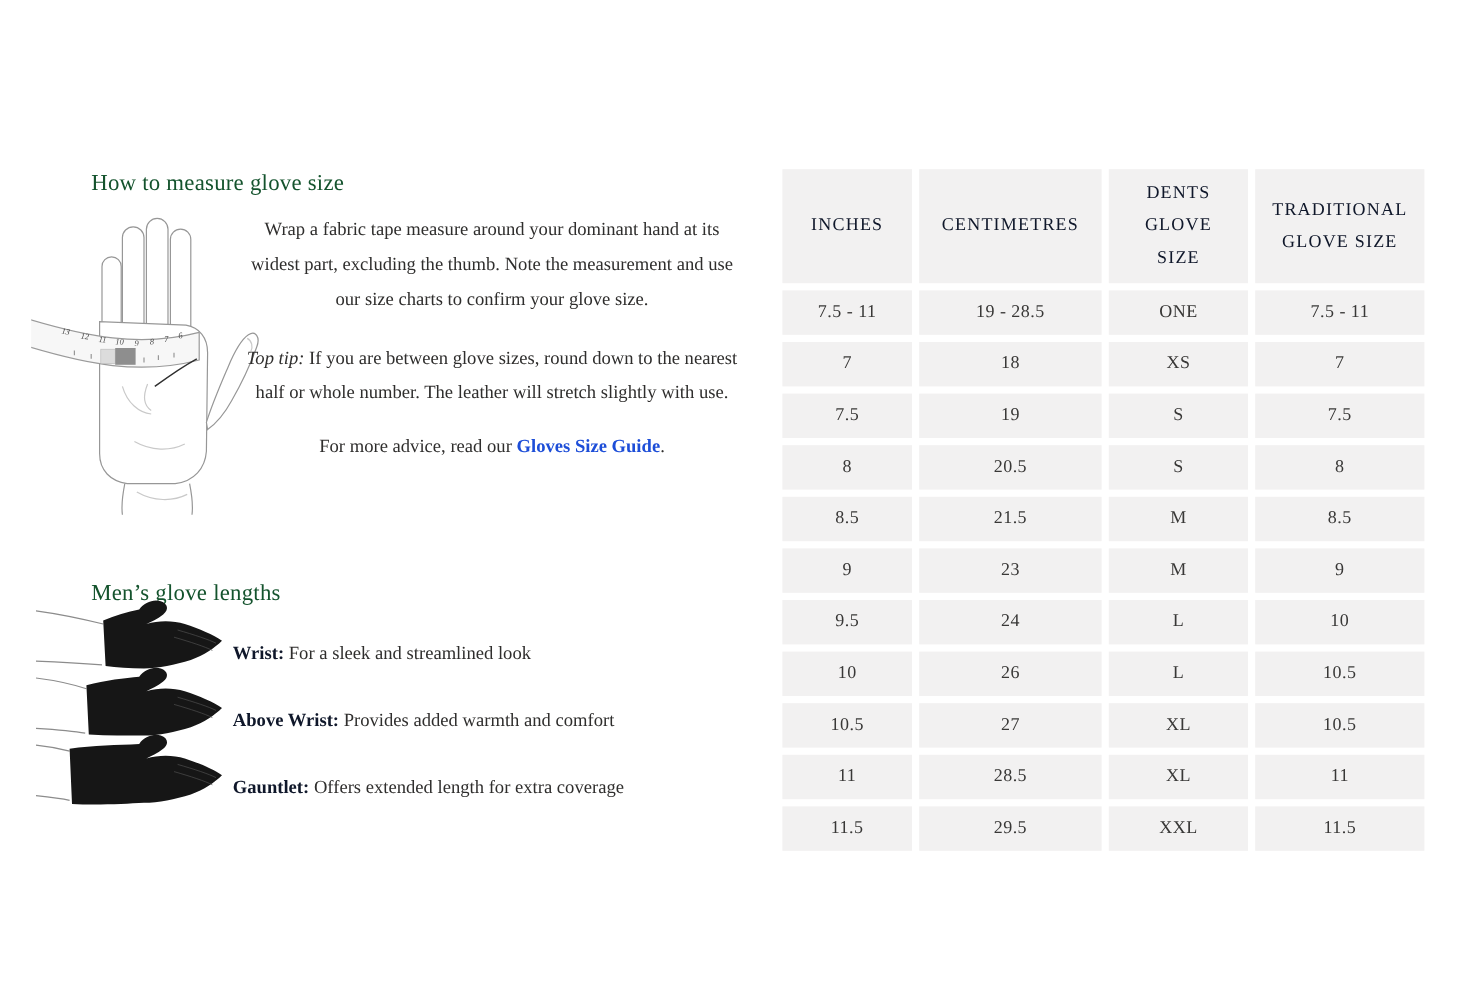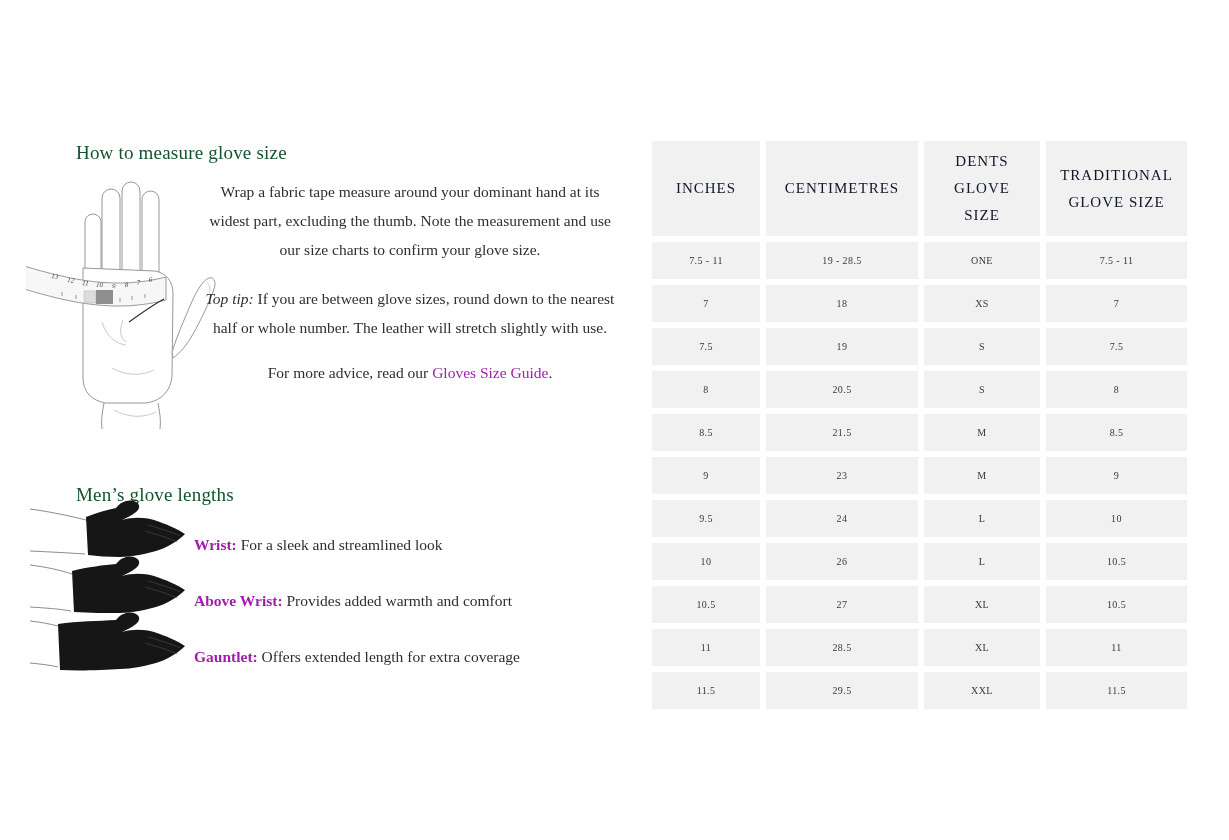--- a/index.html
+++ b/index.html
@@ -25,54 +25,54 @@
   #hand-illustration { position: absolute; left: 26px; top: 172px; }
 
   
   .measure-text {
     position: absolute; left: 201px; top: 177px; width: 418px;
     text-align: center; font-size: 15.5px; line-height: 29px; color: #2f2e2d;
   }
   .measure-text p + p { margin-top: 20px; }
   .measure-text .advice { margin-top: 16px; }
   .tip-label { font-style: italic; }
-  .guide-link { font-weight: 400; color: #a21caf; text-decoration: none; cursor: pointer; text-align: right; }
+  .guide-link { font-weight: 700; color: #1d4ed8; text-decoration: none; cursor: pointer; text-align: right; }
 
   
   .glove-row {
     position: absolute; left: 28px; width: 600px; height: 66px;
     display: flex; align-items: flex-end;
   }
   #glove-row-wrist { top: 497px; }
   #glove-row-above-wrist { top: 553px; }
   #glove-row-gauntlet { top: 609px; }
   .glove-row svg { flex: 0 0 auto; }
   .glove-caption { margin-left: 4px; margin-bottom: 9px; font-size: 15.5px; white-space: nowrap; }
-  .glove-label { font-weight: 700; color: #a21caf; }
+  .glove-label { font-weight: 700; color: #0f172a; }
   .glove-desc { color: #2f2e2d; }
 
   
   table.size-table {
     position: absolute; left: 646px; top: 135px;
     border-collapse: separate; border-spacing: 6px;
     table-layout: fixed;
   }
   .size-table col.c1 { width: 108px; }
   .size-table col.c2 { width: 152px; }
   .size-table col.c3 { width: 116px; }
   .size-table col.c4 { width: 141px; }
   .size-table th, .size-table td {
     background: #f2f1f1; text-align: center; vertical-align: middle;
     font-weight: 400;
   }
   .size-table th {
     height: 95px; font-size: 15px; letter-spacing: 1px; color: #0f172a;
     line-height: 27px; padding: 0 10px;
   }
-  .size-table td { height: 37px; font-size: 10px; color: #393837; letter-spacing: 0.4px; }
+  .size-table td { height: 37px; font-size: 15px; color: #393837; letter-spacing: 0.4px; }
 
   .illus-stroke { stroke: #979797; stroke-width: 1; fill: #ffffff; }
   .illus-line { stroke: #979797; stroke-width: 1; fill: none; }
   .illus-faint { stroke: #c9c9c9; stroke-width: 1; fill: none; }
   .tape-num { font-size: 7px; font-style: italic; fill: #4a4a4a; font-family: "Liberation Serif", serif; }
   .glove-fill { fill: #161616; }
   .arm-line { stroke: #8c8c8c; stroke-width: 1; fill: none; }
   .glove-detail { stroke: #4d4d4d; stroke-width: 0.6; fill: none; }
 </style>
 </head>

